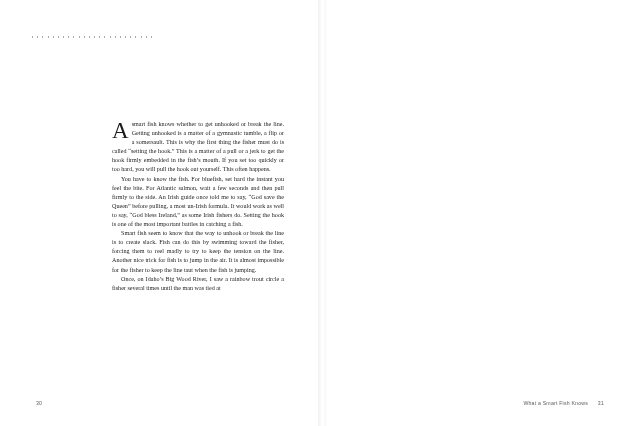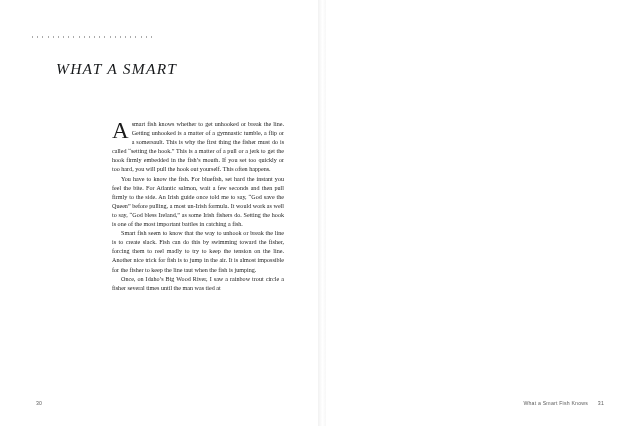--- a/index.html
+++ b/index.html
@@ -149,21 +149,20 @@
         <span></span>
         <span></span>
         <span></span>
         <span></span>
         <span></span>
         <span></span>
         <span></span>
     </div>
 
     <h1 class="chapter-title">
-      <span>What a Smart</span>
     </h1>
 
     <div class="body-col" id="col-left">
       <p class="first"><span class="dropcap">A</span><span>smart fish knows whether to get unhooked or break the line. Getting unhooked is a matter of a gymnastic tumble, a flip or a somersault. This is why the first thing the fisher must do is called “setting the hook.” This is a matter of a pull or a jerk to get the hook firmly embedded in the fish’s mouth. If you set too quickly or too hard, you will pull the hook out yourself. This often happens.</span></p>
       <p>You have to know the fish. For bluefish, set hard the instant you feel the bite. For Atlantic salmon, wait a few seconds and then pull firmly to the side. An Irish guide once told me to say, “God save the Queen” before pulling, a most un-Irish formula. It would work as well to say, “God bless Ireland,” as some Irish fishers do. Setting the hook is one of the most important battles in catching a fish.</p>
       <p>Smart fish seem to know that the way to unhook or break the line is to create slack. Fish can do this by swimming toward the fisher, forcing them to reel madly to try to keep the tension on the line. Another nice trick for fish is to jump in the air. It is almost impossible for the fisher to keep the line taut when the fish is jumping.</p>
       <p>Once, on Idaho’s Big Wood River, I saw a rainbow trout circle a fisher several times until the man was tied at</p>
     </div>
 
     <div class="folio" id="folio-left">30</div>

